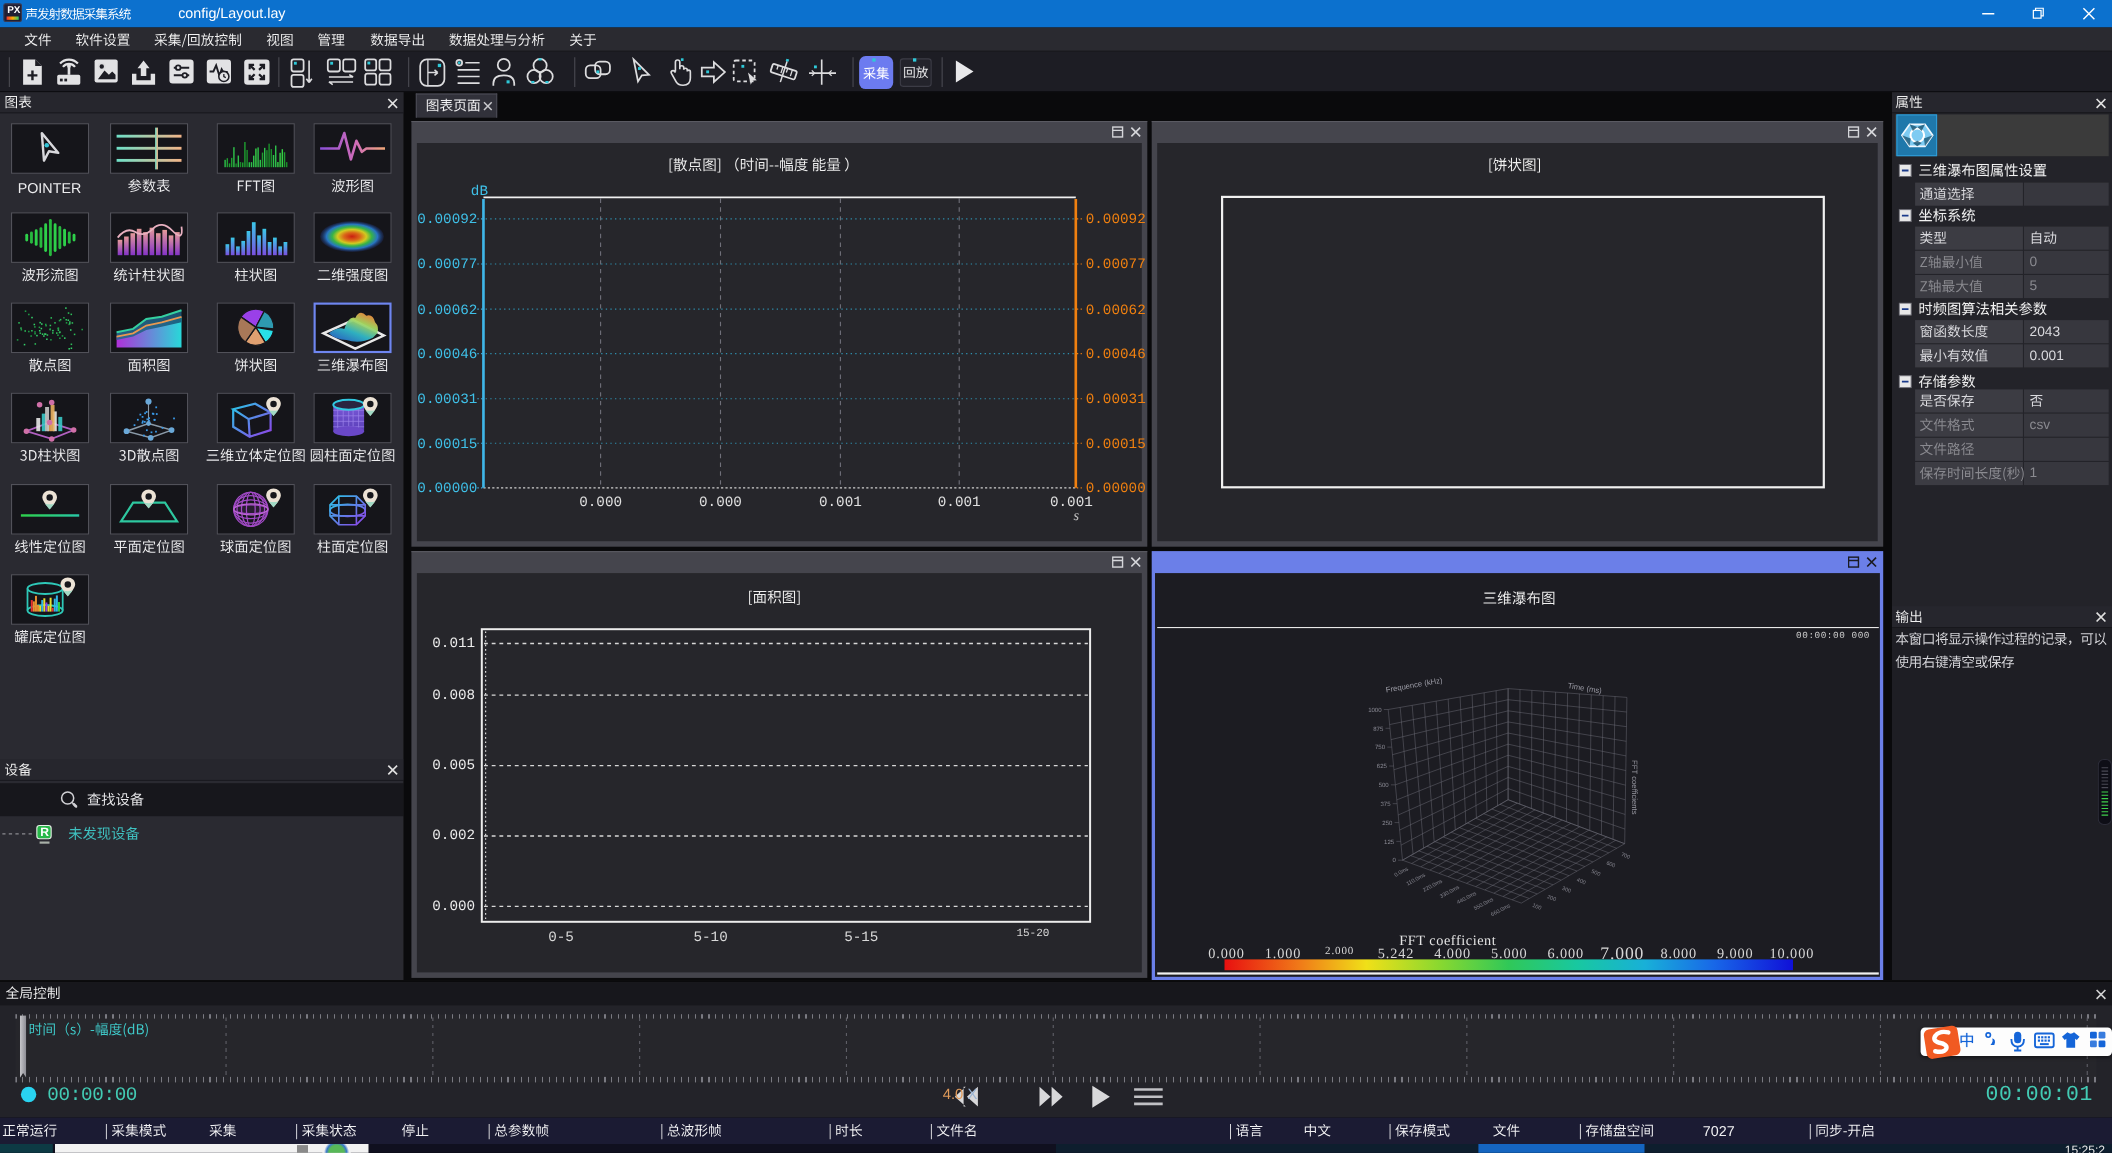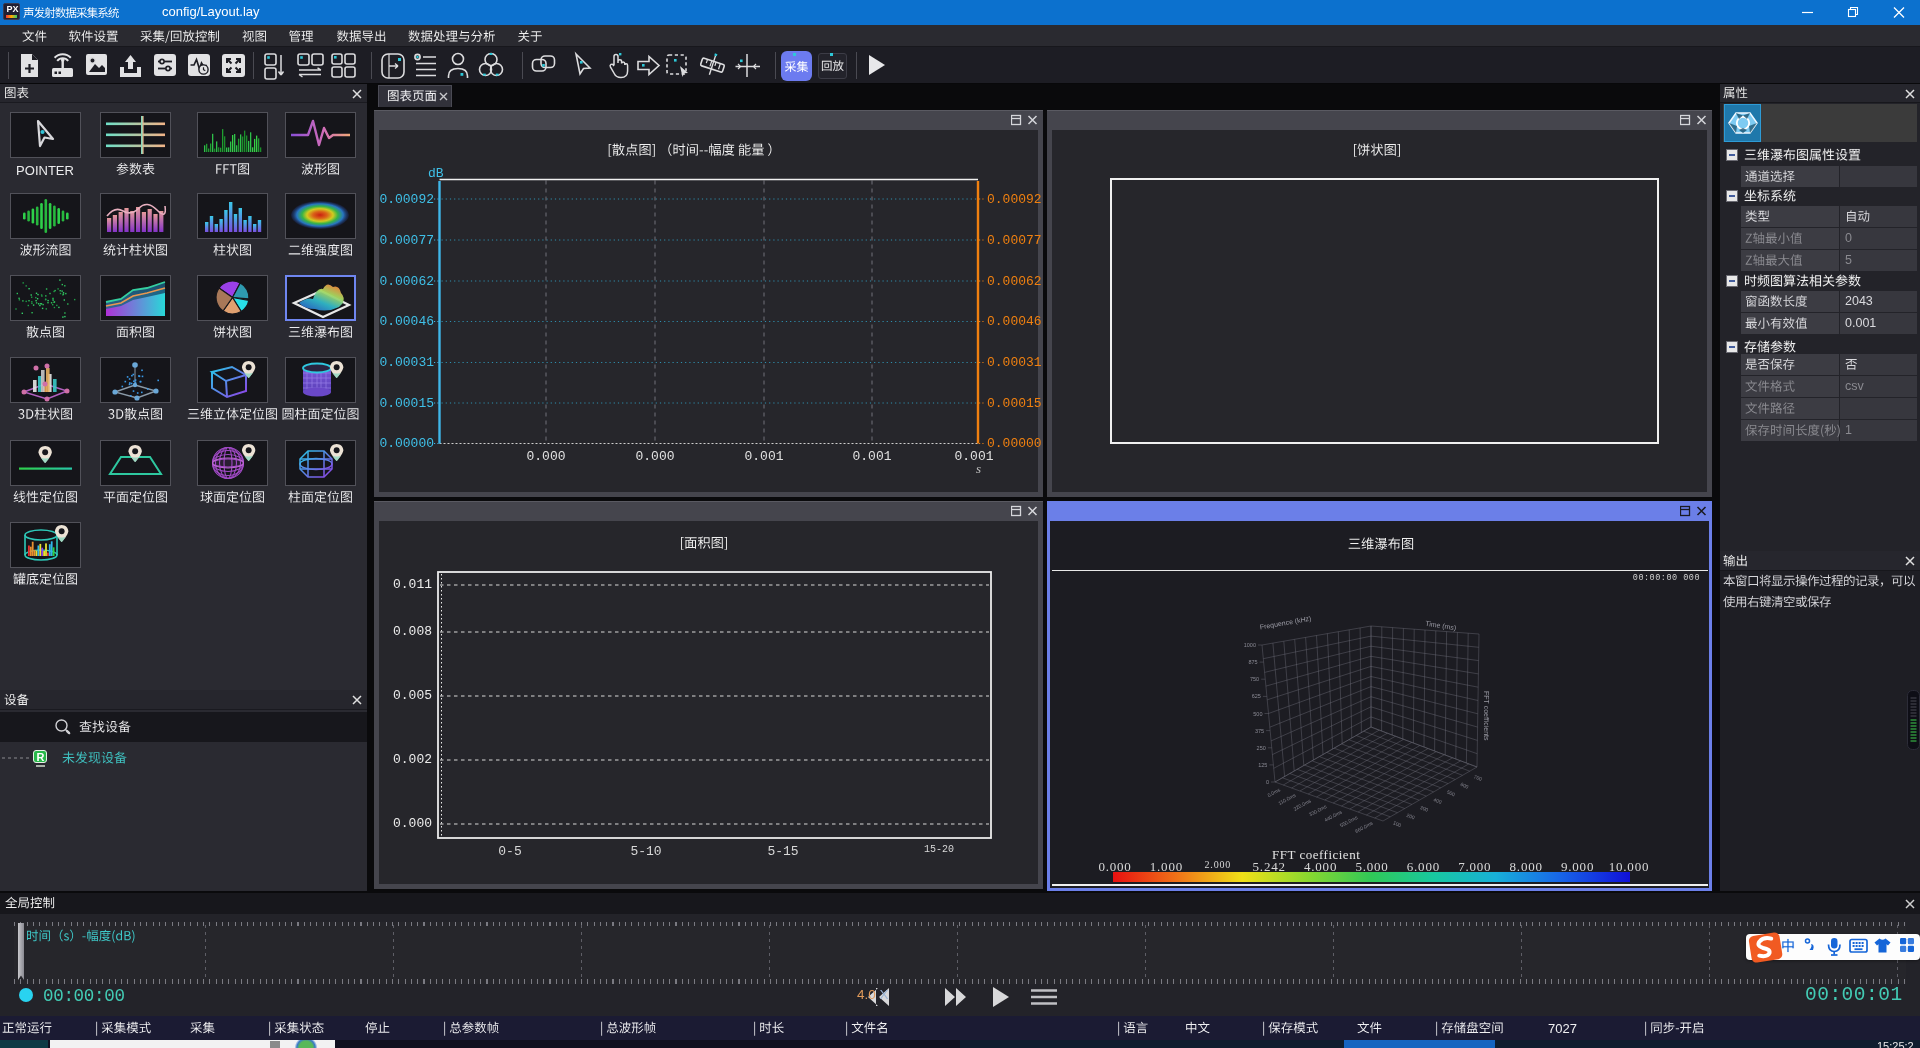--- a/index.html
+++ b/index.html
@@ -815,21 +815,21 @@
     </defs>
     <rect x="0" y="0" width="517" height="10" fill="url(#jet)"></rect>
   </svg>
 <div class="abs serif" style="left:1080.0px;top:859px;width:70px;text-align:center;font-size:13px;color:#d8d8d8;letter-spacing:0.8px">0.000</div>
 <div class="abs serif" style="left:1131.4px;top:859px;width:70px;text-align:center;font-size:13px;color:#d8d8d8;letter-spacing:0.8px">1.000</div>
 <div class="abs serif" style="left:1182.8px;top:859px;width:70px;text-align:center;font-size:10px;color:#d8d8d8;letter-spacing:0.8px">2.000</div>
 <div class="abs serif" style="left:1234.2px;top:859px;width:70px;text-align:center;font-size:13px;color:#d8d8d8;letter-spacing:0.8px">5.242</div>
 <div class="abs serif" style="left:1285.6px;top:859px;width:70px;text-align:center;font-size:13px;color:#d8d8d8;letter-spacing:0.8px">4.000</div>
 <div class="abs serif" style="left:1337.0px;top:859px;width:70px;text-align:center;font-size:13px;color:#d8d8d8;letter-spacing:0.8px">5.000</div>
 <div class="abs serif" style="left:1388.4px;top:859px;width:70px;text-align:center;font-size:13px;color:#d8d8d8;letter-spacing:0.8px">6.000</div>
-<div class="abs serif" style="left:1439.8px;top:859px;width:70px;text-align:center;font-size:13px;color:#d8d8d8;letter-spacing:0.8px">7.000</div>
+<div class="abs serif" style="left:1439.8px;top:859px;width:70px;text-align:center;font-size:16px;color:#d8d8d8;letter-spacing:0.8px">7.000</div>
 <div class="abs serif" style="left:1491.2px;top:859px;width:70px;text-align:center;font-size:13px;color:#d8d8d8;letter-spacing:0.8px">8.000</div>
 <div class="abs serif" style="left:1542.6px;top:859px;width:70px;text-align:center;font-size:13px;color:#d8d8d8;letter-spacing:0.8px">9.000</div>
 <div class="abs serif" style="left:1594.0px;top:859px;width:70px;text-align:center;font-size:13px;color:#d8d8d8;letter-spacing:0.8px">10.000</div>
 <div class="abs" style="left:1720px;top:84px;width:200px;height:807px;background:#232329"></div>
 <div class="abs" style="left:1720px;top:84px;width:200px;height:19px;background:#26262d;border-bottom:1px solid #17171c"></div>
 <svg class="abs" style="left:1903px;top:87px" width="14" height="14">
     <path d="M3 3 L11 11 M11 3 L3 11" stroke="#e0e0e0" stroke-width="1.5"></path>
   </svg>
 <div class="abs" style="left:1723px;top:104px;width:194px;height:38px;background:#3b3b3b"></div>
 <div class="abs" style="left:1724px;top:104px;width:37px;height:38px;background:#1f78ab;border:1px solid #2e9bd6"></div>

